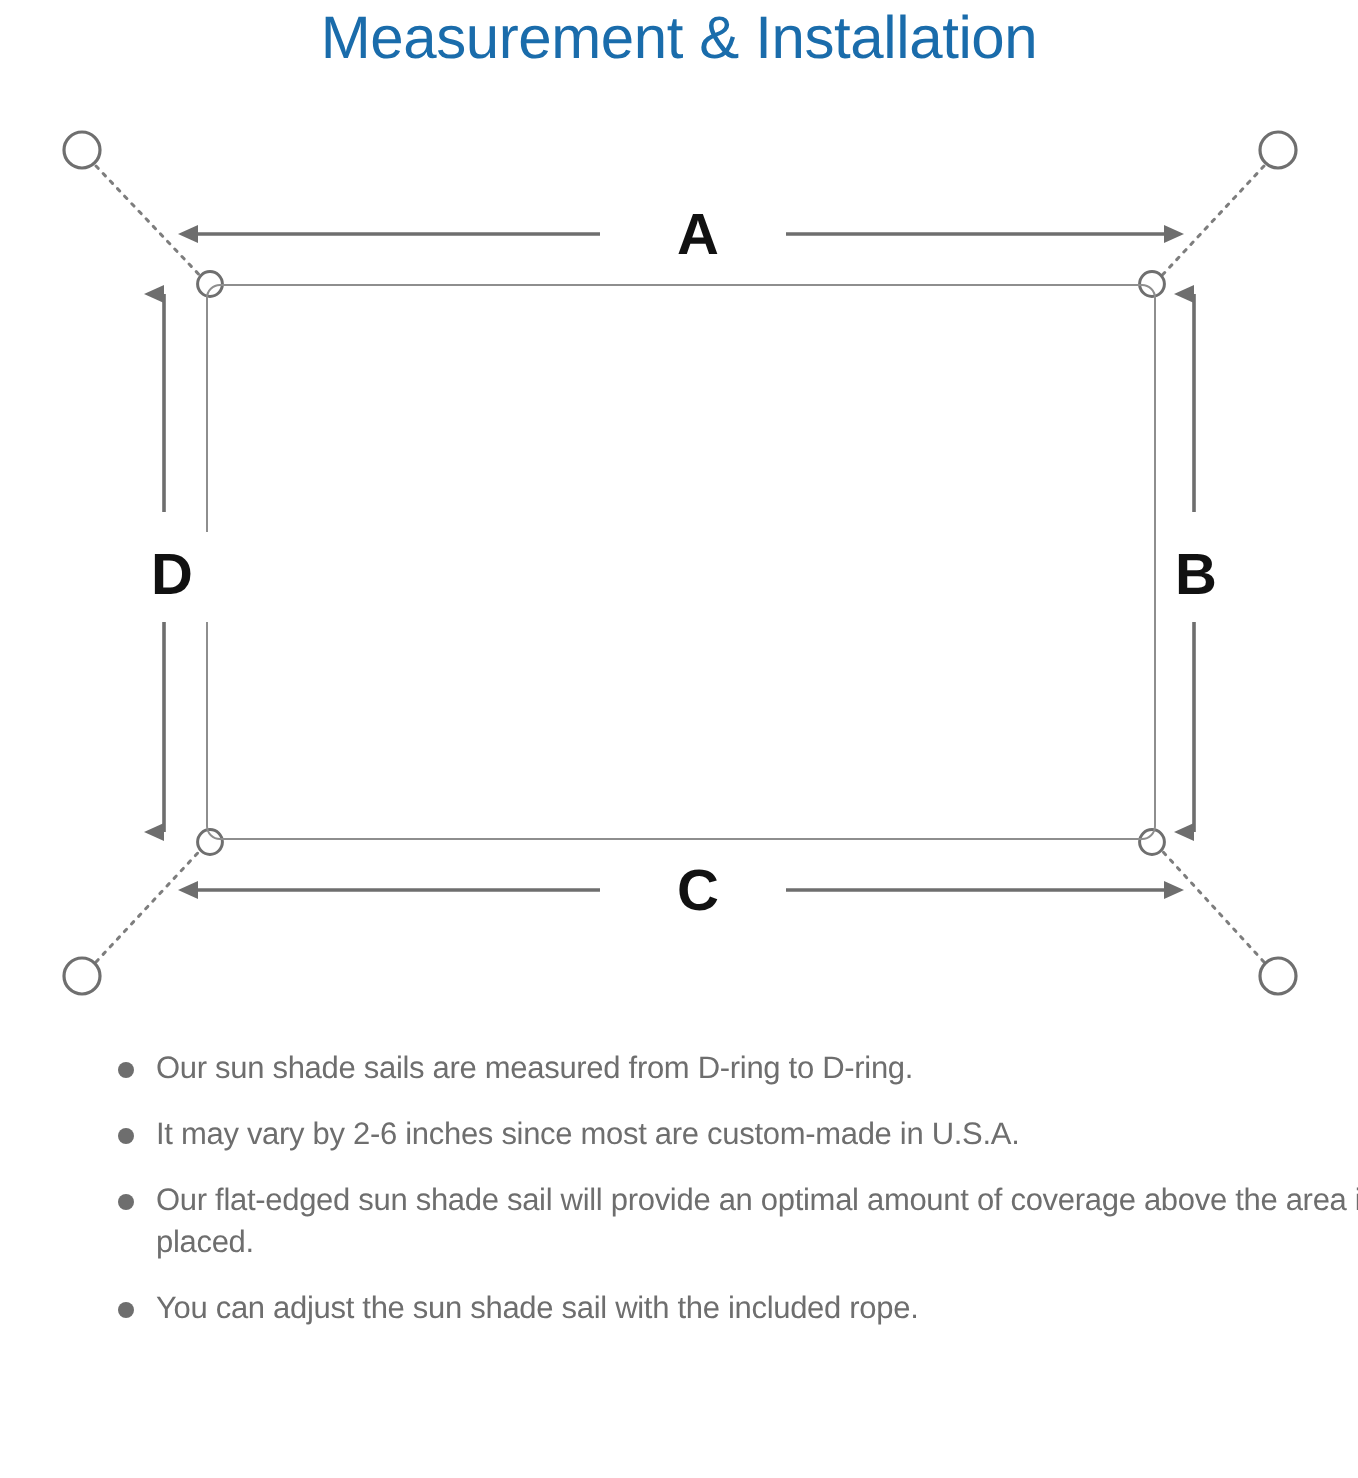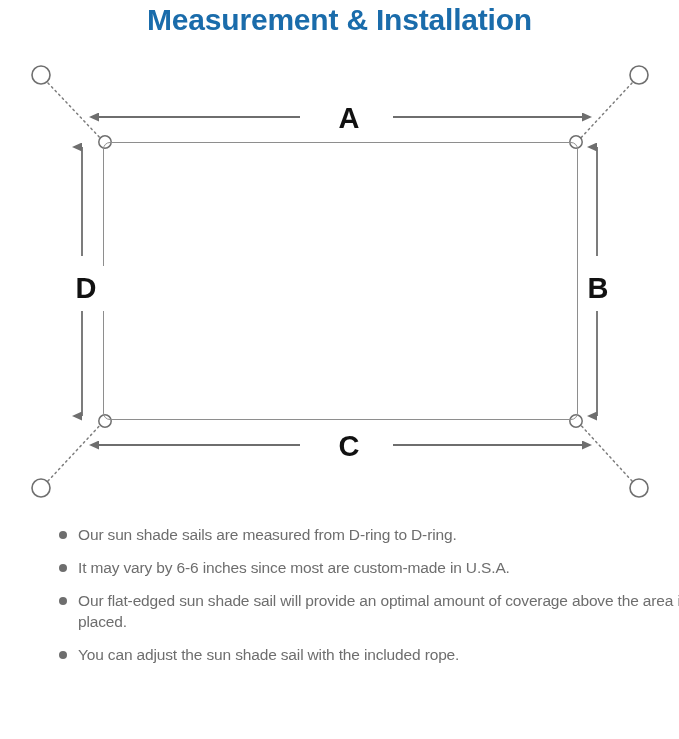--- a/index.html
+++ b/index.html
@@ -17,21 +17,21 @@
   }
 
   
   #page-title {
     position: absolute;
     left: 0;
     top: 2px;
     width: 679px;
     text-align: center;
     font-size: 30px;
-    font-weight: bold;
+    font-weight: normal;
     color: #1a6cab;
     letter-spacing: -0.2px;
     line-height: 36px;
   }
 
   
   #diagram {
     position: absolute;
     left: 0;
     top: 44px;
@@ -194,21 +194,21 @@
   <div id="label-d" class="dim-label dim-v">D</div>
 </div>
 
 <div id="notes">
   <div class="note-row">
     <span class="note-bullet"></span>
     <span>Our sun shade sails are measured from D-ring to D-ring.</span>
   </div>
   <div class="note-row">
     <span class="note-bullet"></span>
-    <span>It may vary by 6-6 inches since most are custom-made in U.S.A.</span>
+    <span>It may vary by 2-6 inches since most are custom-made in U.S.A.</span>
   </div>
   <div class="note-row">
     <span class="note-bullet"></span>
     <span>Our flat-edged sun shade sail will provide an optimal amount of coverage above the area it′ s placed.</span>
   </div>
   <div class="note-row">
     <span class="note-bullet"></span>
     <span>You can adjust the sun shade sail with the included rope.</span>
   </div>
 </div>

